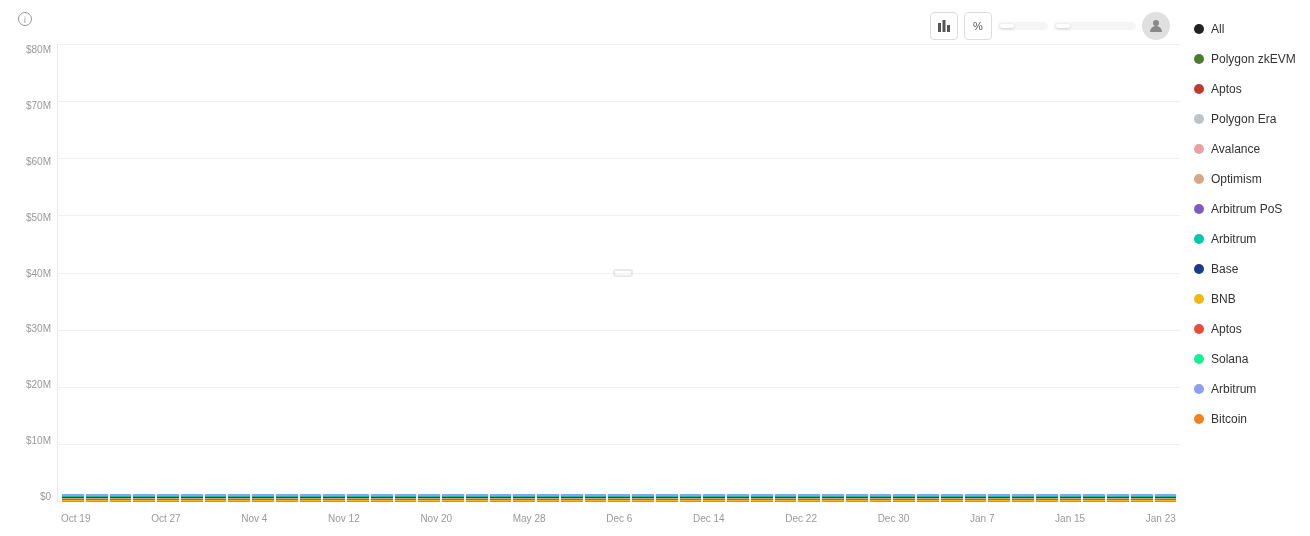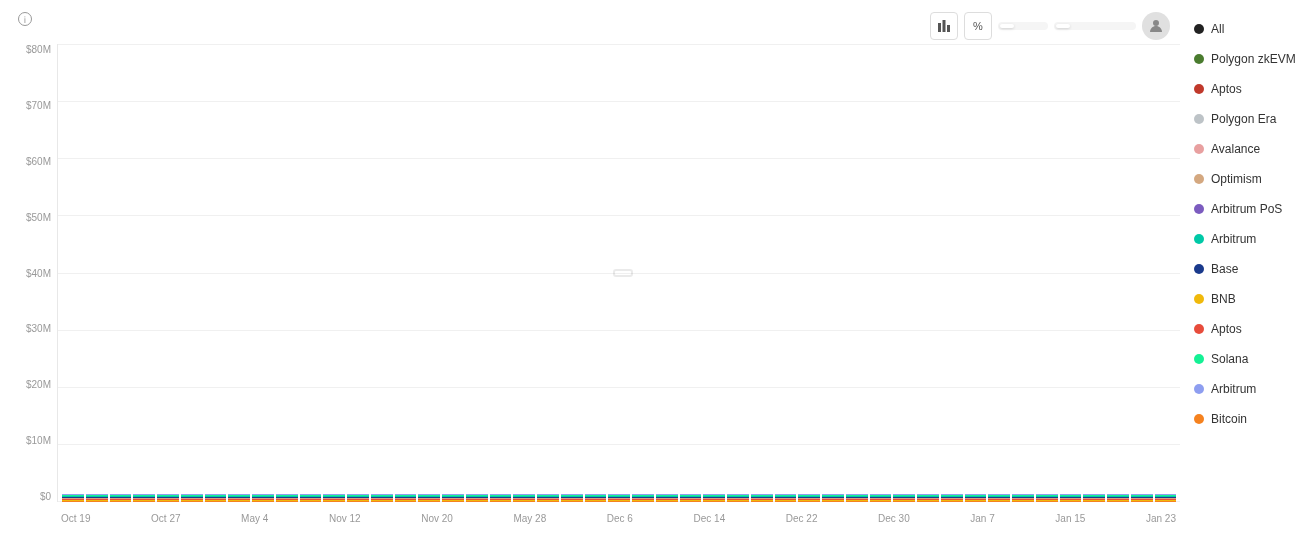--- a/index.html
+++ b/index.html
@@ -874,21 +874,21 @@
                   <div style="width: 100%; height: 40%; background-color: rgb(20, 241, 149); min-height: 1px;"></div>
                   <div style="width: 100%; height: 15%; background-color: rgb(142, 158, 240); min-height: 1px;"></div>
                 </div>
               </div>
             </div>
         </div>
         <div class="x-axis">
           <div class="x-labels" id="xLabels">
               <span class="x-label">Oct 19</span>
               <span class="x-label">Oct 27</span>
-              <span class="x-label">May 4</span>
+              <span class="x-label">Nov 4</span>
               <span class="x-label">Nov 12</span>
               <span class="x-label">Nov 20</span>
               <span class="x-label">May 28</span>
               <span class="x-label">Dec 6</span>
               <span class="x-label">Dec 14</span>
               <span class="x-label">Dec 22</span>
               <span class="x-label">Dec 30</span>
               <span class="x-label">Jan 7</span>
               <span class="x-label">Jan 15</span>
               <span class="x-label">Jan 23</span>

